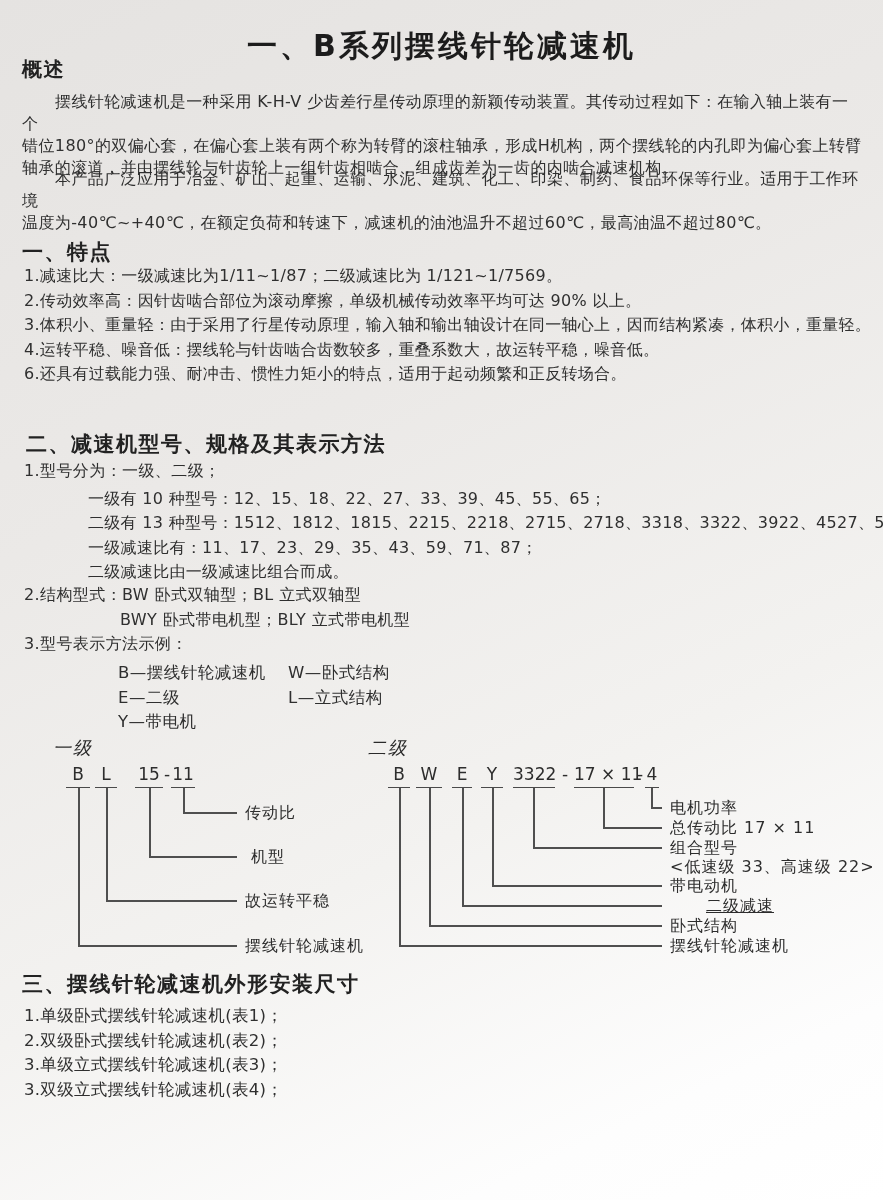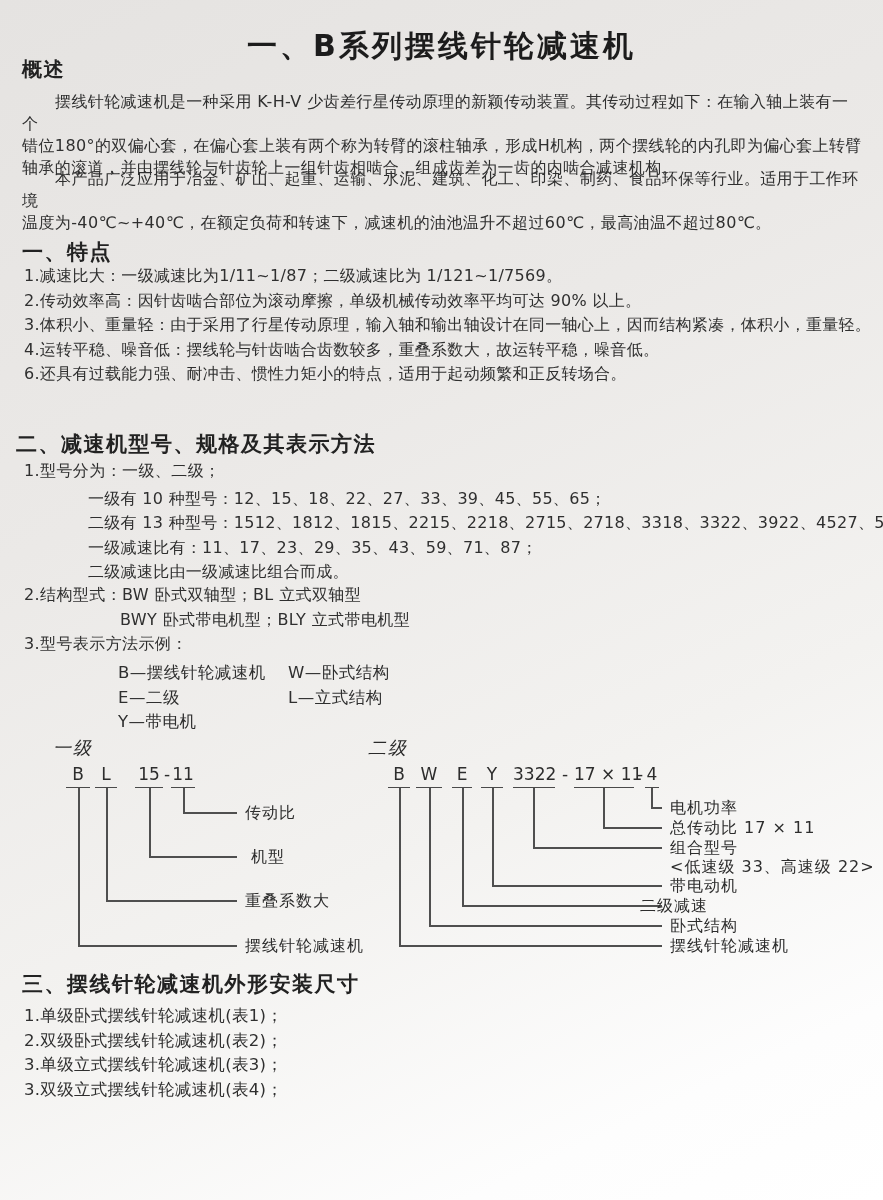--- a/index.html
+++ b/index.html
@@ -10,21 +10,21 @@
   }
   .title{
     position:absolute;top:26px;left:0;width:100%;text-align:center;margin:0;
     font-size:30px;font-weight:700;letter-spacing:3px;color:#1c1c1c;
   }
   .h2{
     position:absolute;margin:0;font-weight:700;color:#222;letter-spacing:1.5px;
   }
   .h-overview{top:56px;left:22px;font-size:20px;}
   .h-features{top:238px;left:22px;font-size:21px;}
-  .h-models{top:430px;left:16px;font-size:21px;}
+  .h-models{top:430px;left:26px;font-size:21px;}
   .h-dims{top:970px;left:22px;font-size:21px;}
   .para{position:absolute;left:22px;width:842px;font-size:16px;line-height:22px;letter-spacing:0.4px;}
   .p1{top:91px;}
   .p2{top:168px;}
   .indent{text-indent:33px;}
   .list{position:absolute;left:24px;width:850px;font-size:16px;letter-spacing:0.3px;}
   .features-list{top:264px;line-height:24.6px;}
   .dims-list{top:1004px;line-height:24.6px;font-size:16.5px;}
   .mline{position:absolute;font-size:16px;letter-spacing:0.4px;white-space:nowrap;}
   .models-sub{position:absolute;left:88px;top:487px;font-size:16px;line-height:24.3px;white-space:nowrap;letter-spacing:0.3px;}
@@ -111,21 +111,21 @@
   <div class="vl" style="left:149px;top:788px;height:68px;"></div>
   <div class="vl" style="left:183px;top:788px;height:24px;"></div>
 
   <div class="hl" style="left:183px;top:812px;width:54px;"></div>
   <div class="hl" style="left:149px;top:856px;width:88px;"></div>
   <div class="hl" style="left:106px;top:900px;width:131px;"></div>
   <div class="hl" style="left:78px;top:945px;width:159px;"></div>
 
   <div class="lbl" style="left:245px;top:803px;">传动比</div>
   <div class="lbl" style="left:251px;top:847px;">机型</div>
-  <div class="lbl" style="left:245px;top:891px;">重叠系数大</div>
+  <div class="lbl" style="left:245px;top:891px;">故运转平稳</div>
   <div class="lbl" style="left:245px;top:936px;">摆线针轮减速机</div>
 
   <div class="grp-label" style="left:368px;top:736px;">二级</div>
 
   <div class="tk" style="left:388px;width:22px;">B</div>
   <div class="tk" style="left:416px;width:26px;">W</div>
   <div class="tk" style="left:452px;width:20px;">E</div>
   <div class="tk" style="left:481px;width:22px;">Y</div>
   <div class="tk" style="left:513px;width:42px;">3322</div>
   <div class="tk nl" style="left:560px;width:10px;">-</div>
@@ -147,21 +147,21 @@
   <div class="hl" style="left:492px;top:885px;width:170px;"></div>
   <div class="hl" style="left:462px;top:905px;width:200px;"></div>
   <div class="hl" style="left:429px;top:925px;width:233px;"></div>
   <div class="hl" style="left:399px;top:945px;width:263px;"></div>
 
   <div class="lbl" style="left:670px;top:798px;">电机功率</div>
   <div class="lbl" style="left:670px;top:818px;">总传动比 17 × 11</div>
   <div class="lbl" style="left:670px;top:838px;">组合型号</div>
   <div class="lbl" style="left:670px;top:857px;">&lt;低速级 33、高速级 22&gt;</div>
   <div class="lbl" style="left:670px;top:876px;">带电动机</div>
-  <div class="lbl" style="left:640px;top:896px;">二级减速</div>
+  <div class="lbl" style="left:706px;top:896px;text-decoration:underline;">二级减速</div>
   <div class="lbl" style="left:670px;top:916px;">卧式结构</div>
   <div class="lbl" style="left:670px;top:936px;">摆线针轮减速机</div>
 
   <h2 class="h2 h-dims">三、摆线针轮减速机外形安装尺寸</h2>
 
   <div class="list dims-list">
     <div>1.单级卧式摆线针轮减速机(表1)；</div>
     <div>2.双级卧式摆线针轮减速机(表2)；</div>
     <div>3.单级立式摆线针轮减速机(表3)；</div>
     <div>3.双级立式摆线针轮减速机(表4)；</div>

